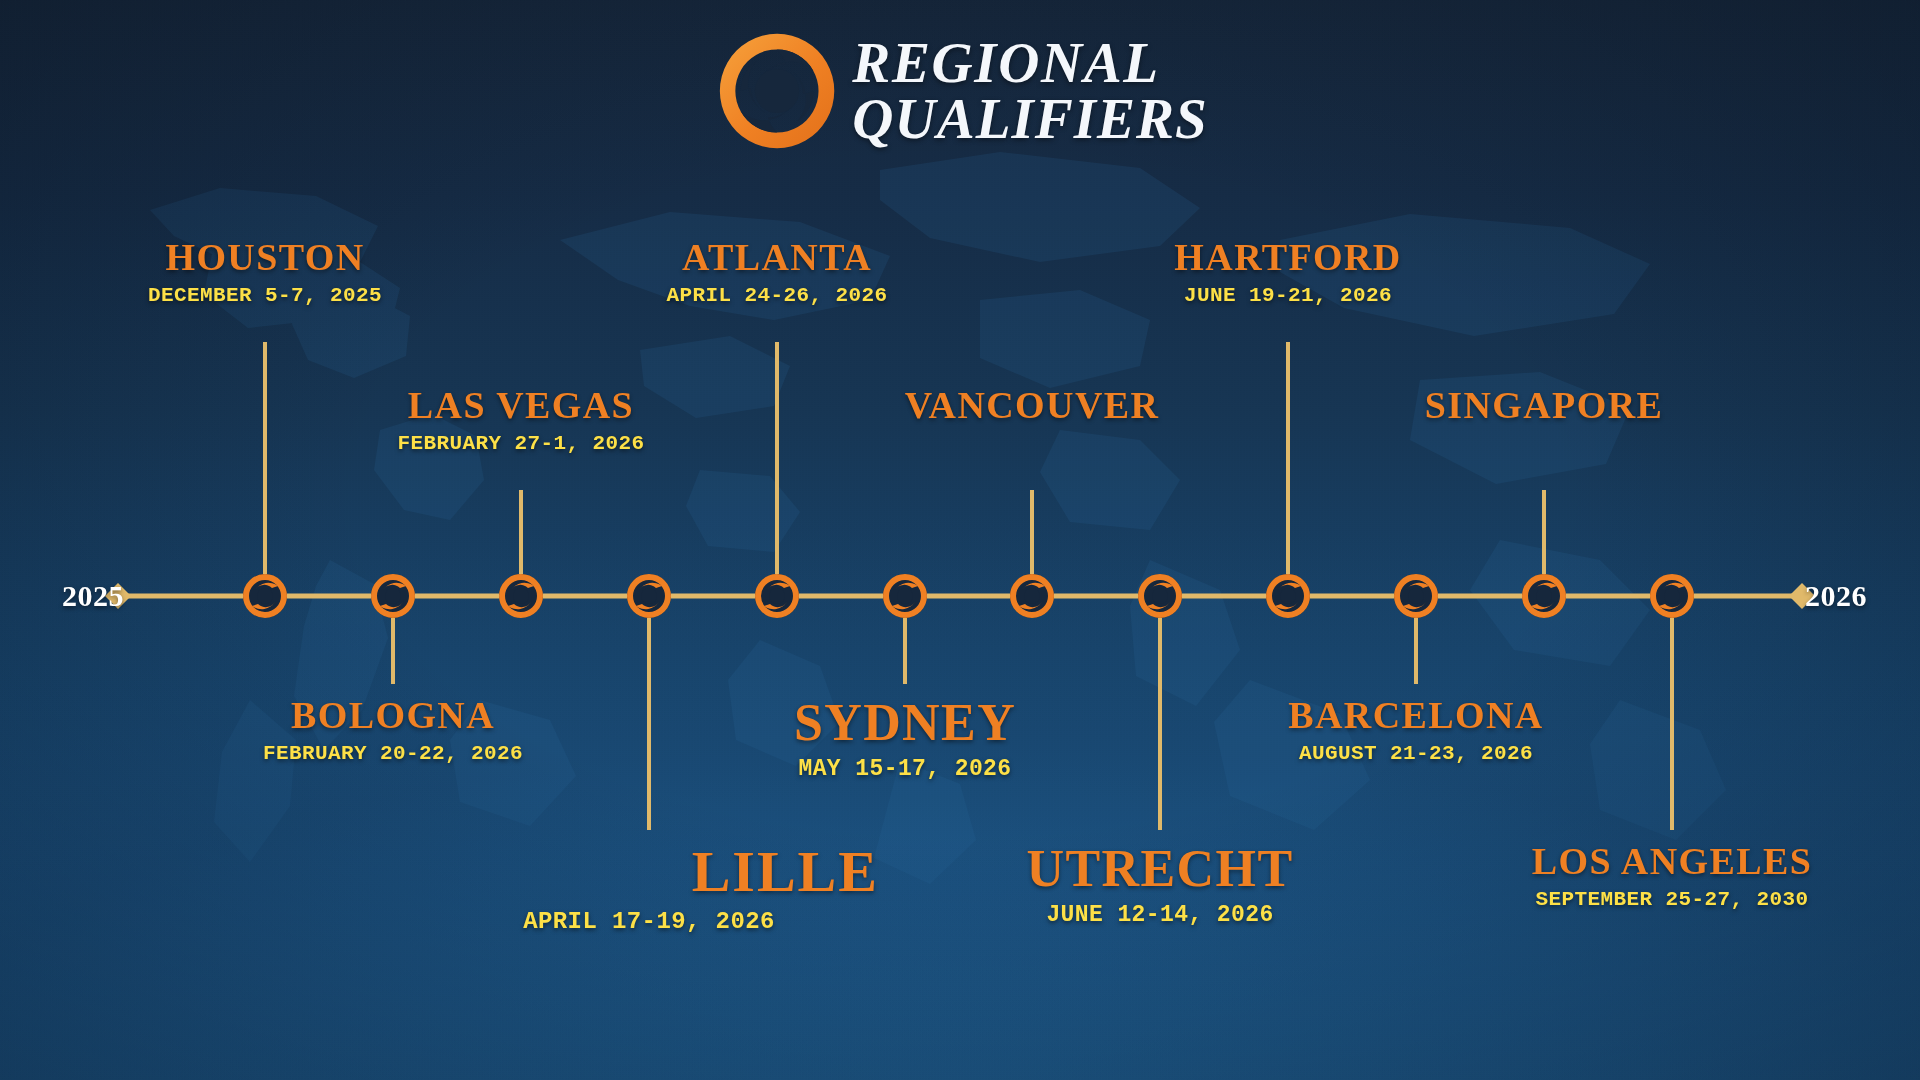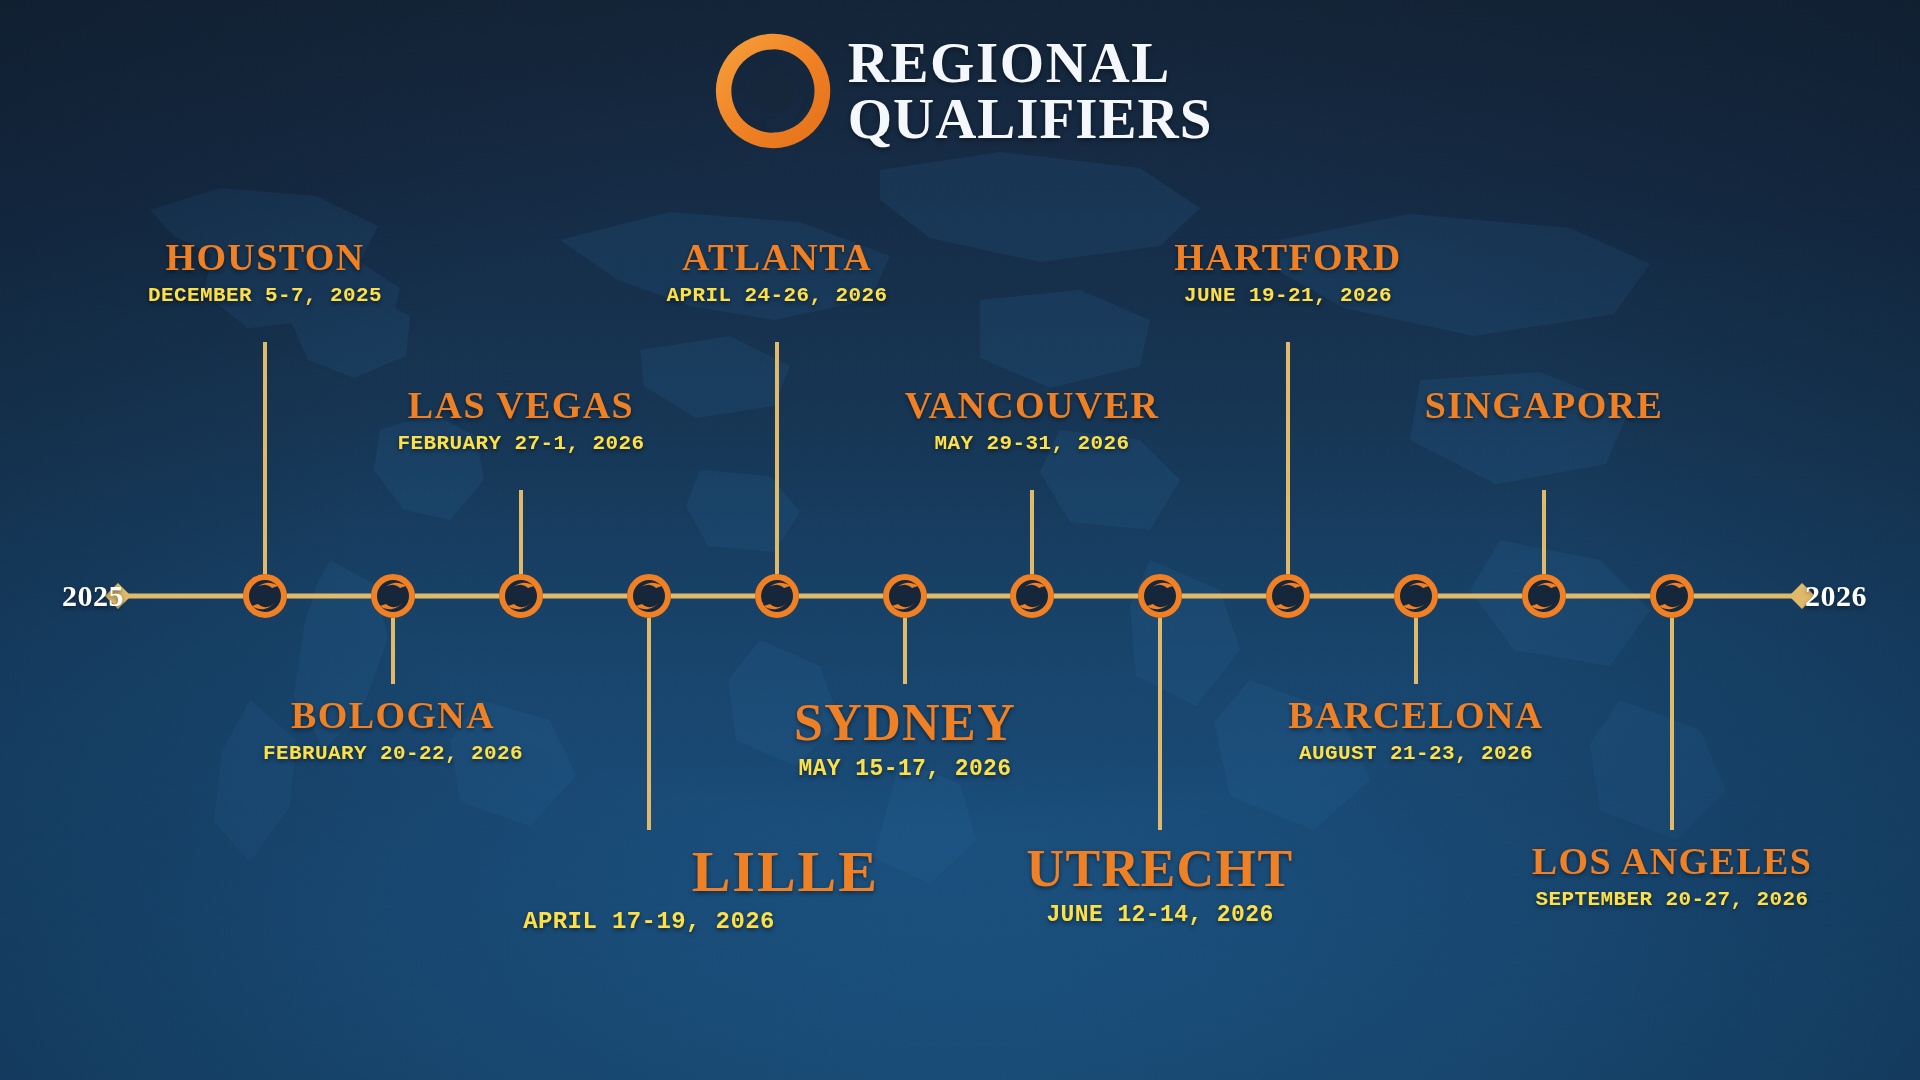--- a/index.html
+++ b/index.html
@@ -33,20 +33,21 @@
   #bg-vignette{
     position:absolute; inset:0;
     background:radial-gradient(ellipse 78% 78% at 50% 46%, rgba(0,0,0,0) 40%, rgba(5,14,26,0.42) 100%);
   }
 
   
   #header{
     position:absolute; top:26px; left:0; width:100%;
     display:flex; align-items:center; justify-content:center; gap:10px;
     z-index:6;
+    font-style:italic;
   }
   #brand-mark{ width:130px; height:130px; flex:0 0 auto; }
   #brand-text{
     font-family:"Liberation Serif", serif;
     font-weight:bold;
     color:#f4f7fb;
     font-size:57px;
     line-height:0.98;
     letter-spacing:1.6px;
     text-shadow:0 2px 5px rgba(0,0,0,.45);
@@ -279,35 +280,34 @@
       <div class="evt" style="left: 777px; top: 238px;">
         <div class="city">ATLANTA</div>
         <div class="date">APRIL 24-26, 2026</div>
       </div>
       <div class="evt mid" style="left: 905px; top: 696px;">
         <div class="city">SYDNEY</div>
         <div class="date">MAY 15-17, 2026</div>
       </div>
       <div class="evt" style="left: 1032px; top: 386px;">
         <div class="city">VANCOUVER</div>
-        <div class="date">MAY 29-31, 2026</div>
       </div>
       <div class="evt mid" style="left: 1160px; top: 842px;">
         <div class="city">UTRECHT</div>
         <div class="date">JUNE 12-14, 2026</div>
       </div>
       <div class="evt" style="left: 1288px; top: 238px;">
         <div class="city">HARTFORD</div>
         <div class="date">JUNE 19-21, 2026</div>
       </div>
       <div class="evt" style="left: 1416px; top: 696px;">
         <div class="city">BARCELONA</div>
         <div class="date">AUGUST 21-23, 2026</div>
       </div>
       <div class="evt" style="left: 1544px; top: 386px;">
         <div class="city">SINGAPORE</div>
       </div>
       <div class="evt" style="left: 1672px; top: 842px;">
         <div class="city">LOS ANGELES</div>
-        <div class="date">SEPTEMBER 20-27, 2026</div>
+        <div class="date">SEPTEMBER 25-27, 2030</div>
       </div>
     </div>
 </div>
 
 </body></html>

